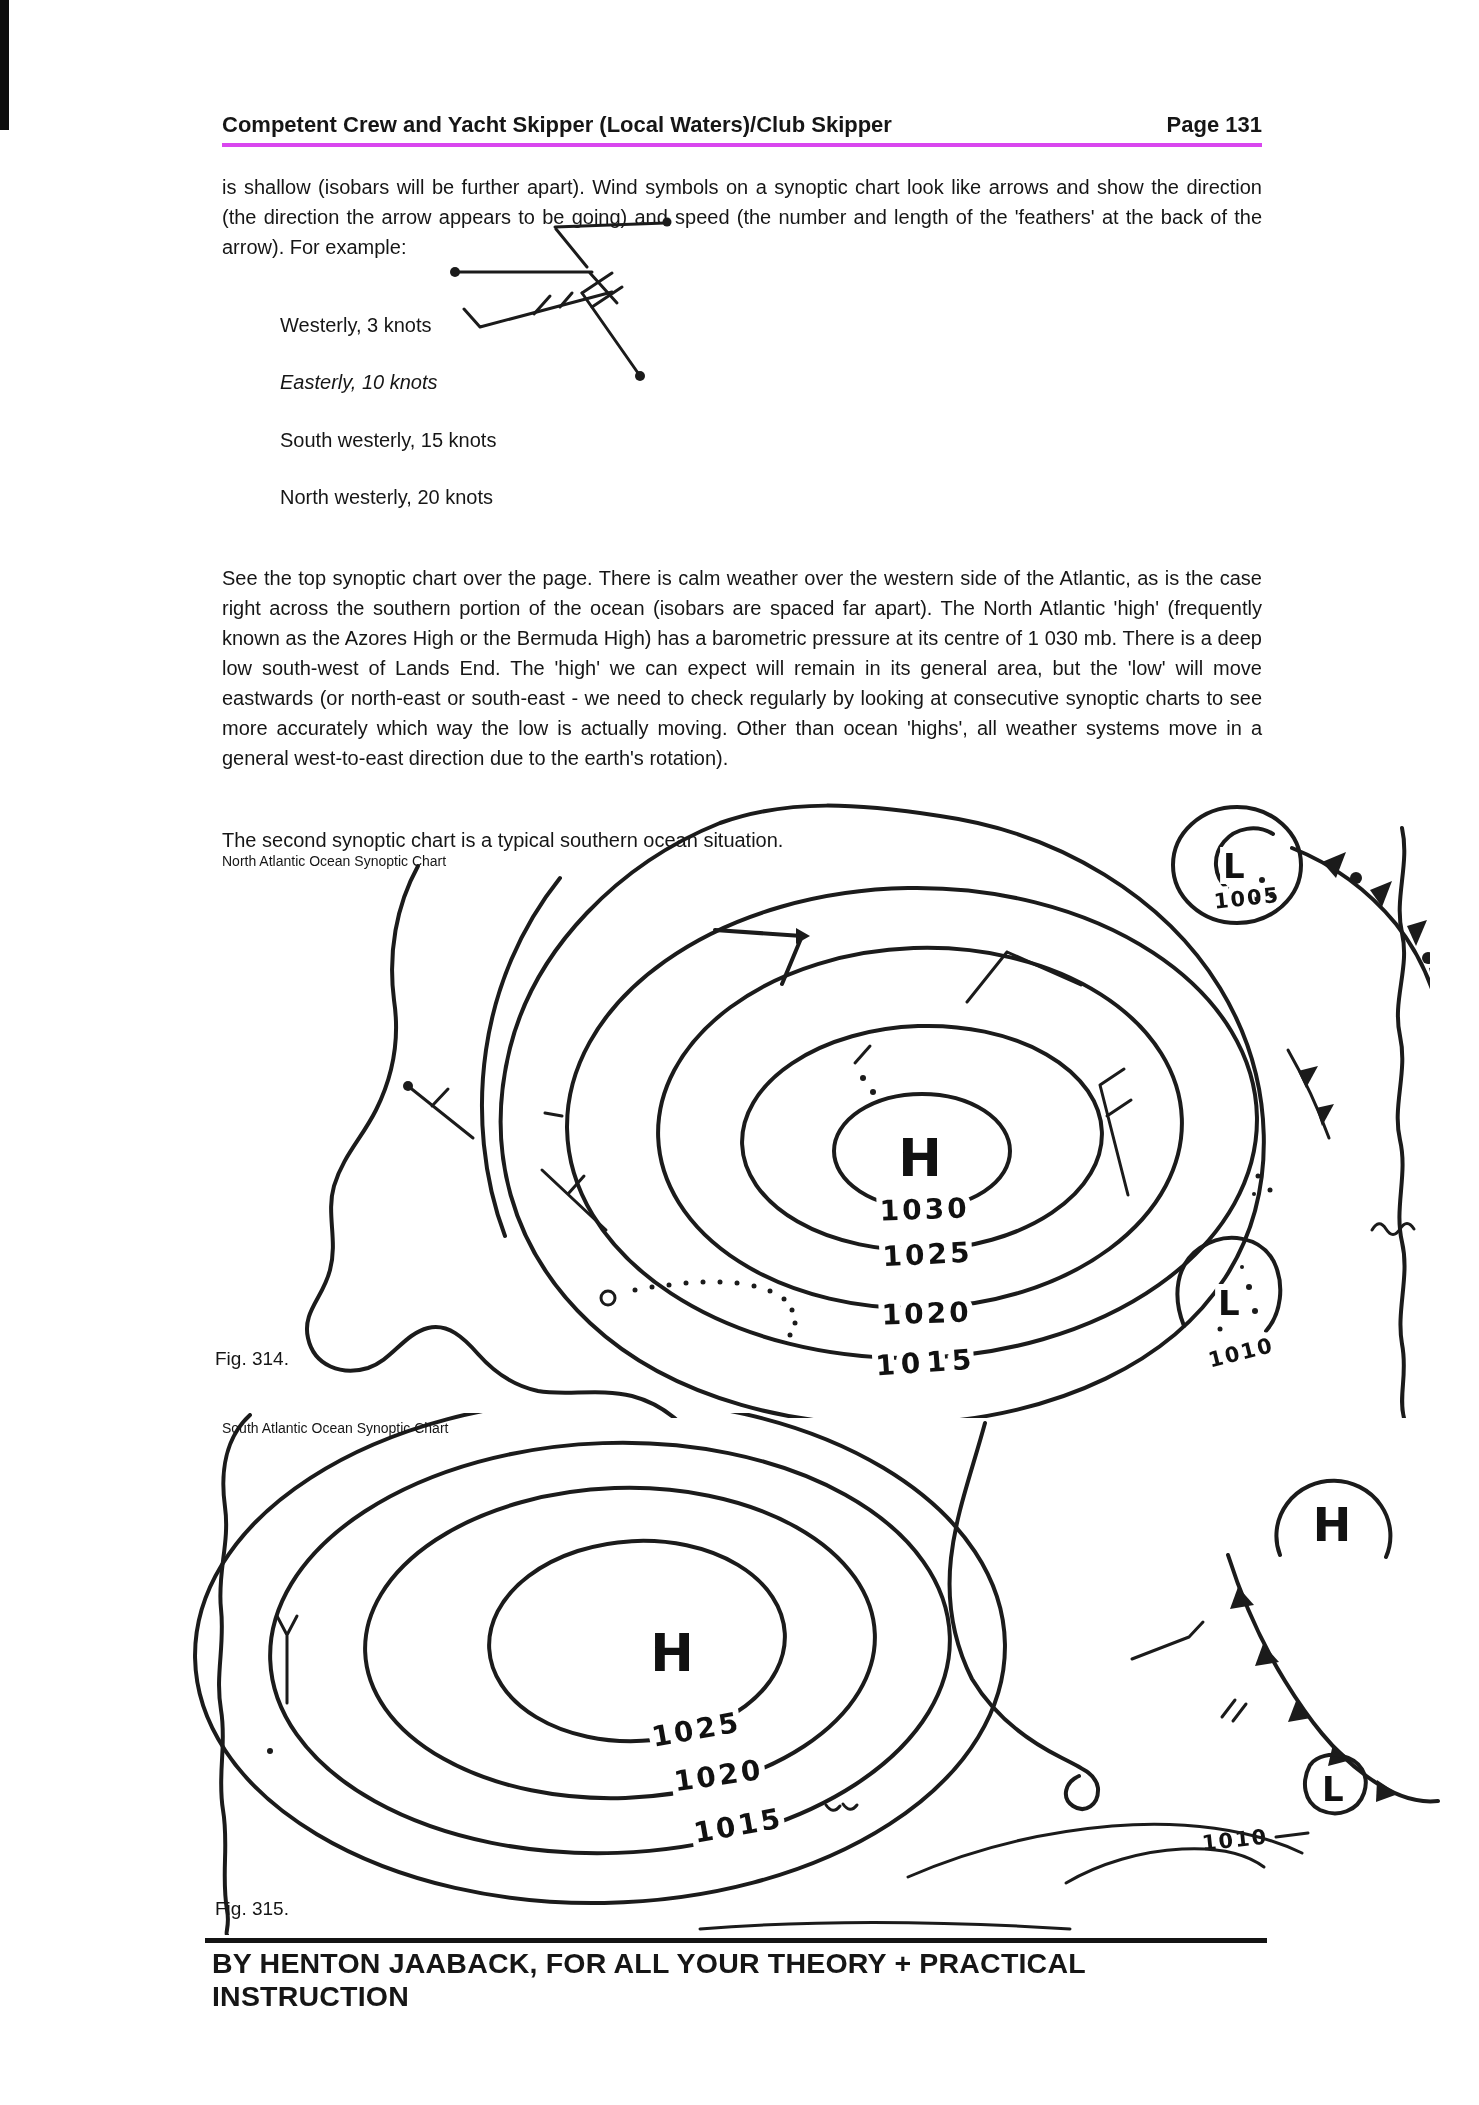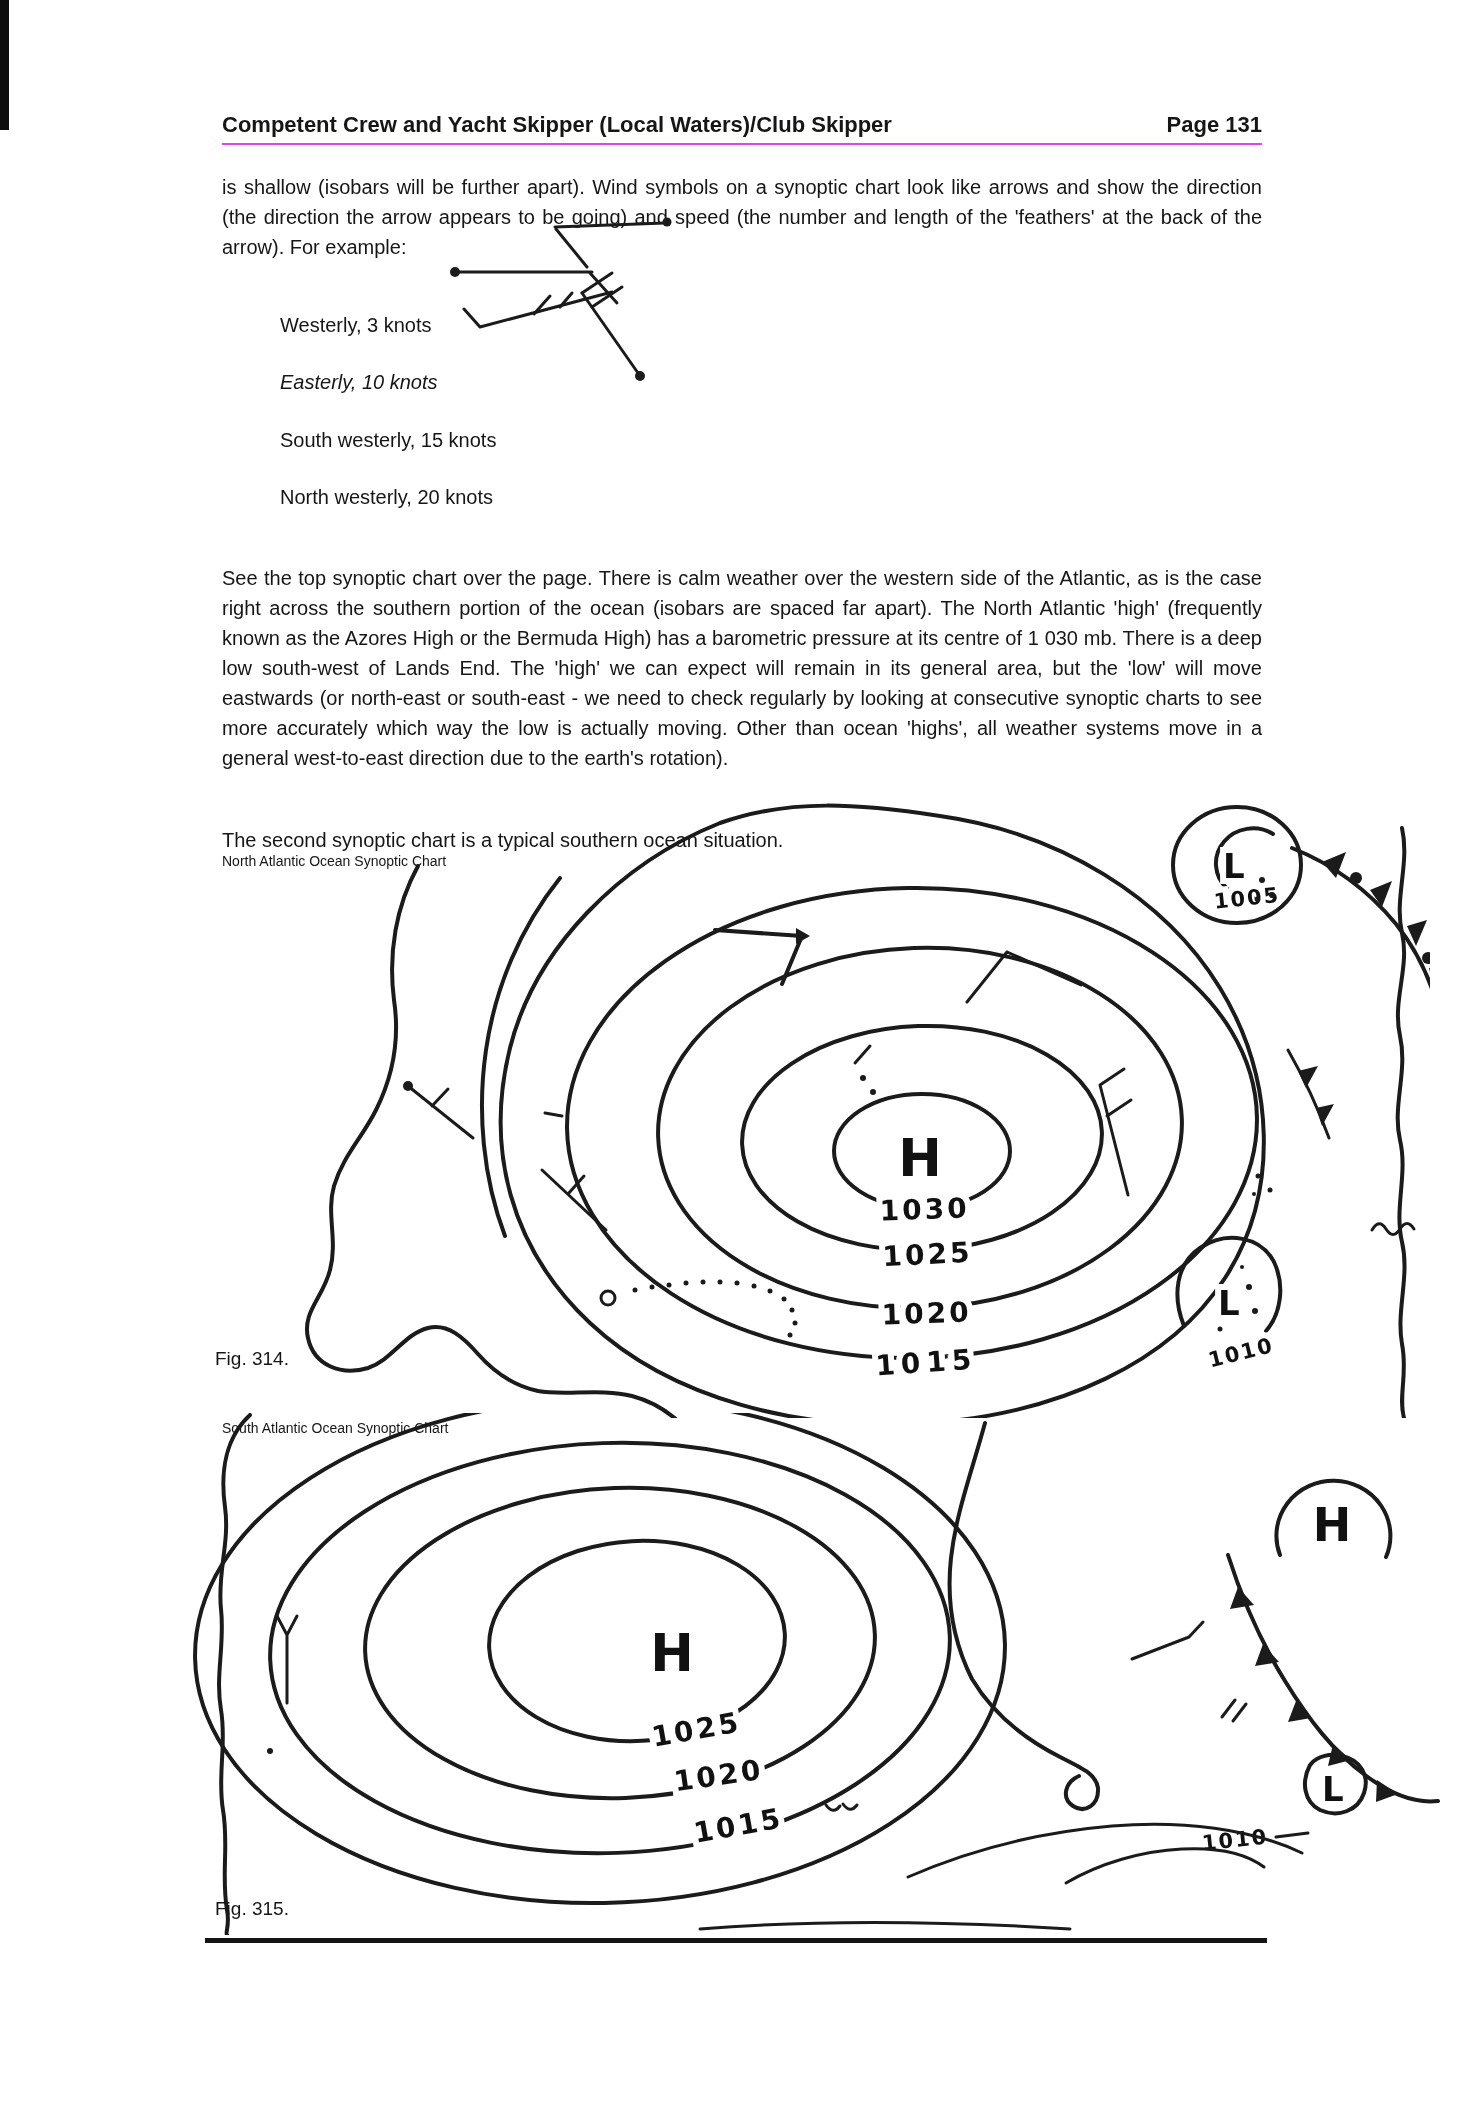--- a/index.html
+++ b/index.html
@@ -2,21 +2,21 @@
 <html><head>
 <meta charset="utf-8">
 <style>
   html,body{margin:0;padding:0;background:#ffffff;}
   .page{position:relative;width:1479px;height:2105px;background:#ffffff;overflow:hidden;
         font-family:"Liberation Sans",sans-serif;color:#161616;}
   .abs{position:absolute;}
   .z2{z-index:2;}
   .scan-bar{left:0;top:0;width:9px;height:130px;background:#0d0d0d;}
   .header{left:222px;top:112px;width:1040px;display:flex;justify-content:space-between;
-          border-bottom:2px solid #d946ef;padding-bottom:5px;font-weight:bold;font-size:22px;}
+          border-bottom:4px solid #d946ef;padding-bottom:5px;font-weight:bold;font-size:22px;}
   .body-text{font-size:20px;line-height:30px;text-align:justify;}
   .intro{left:222px;top:152px;width:1040px;}
   .mainp{left:222px;top:543px;width:1040px;}
   .plain{text-align:left;}
   .second-intro{left:222px;top:805px;width:900px;font-size:20px;}
   .wind-label{left:280px;font-size:20px;}
   .chart-title{font-weight:normal;font-size:14px;}
   .fig-caption{font-size:19px;}
   .footer-line{left:205px;top:1938px;width:1062px;height:5px;background:#141414;}
   .footer-text{left:212px;top:1947px;width:1060px;font-weight:bold;font-size:28.5px;letter-spacing:0.2px;}
@@ -221,14 +221,15 @@
       <text class="hand big" x="492" y="258" text-anchor="middle">H</text>
       <text class="hand num" x="518" y="326" text-anchor="middle" transform="rotate(-10 518 326)">1025</text>
       <text class="hand num" x="540" y="372" text-anchor="middle" transform="rotate(-8 540 372)">1020</text>
       <text class="hand num" x="560" y="422" text-anchor="middle" transform="rotate(-10 560 422)">1015</text>
     </g>
   </svg>
 
   <div class="abs fig-caption z2" style="left:215px;top:1898px;">Fig. 315.</div>
 
   <div class="abs footer-line"></div>
+  <div class="abs footer-text">BY HENTON JAABACK, FOR ALL YOUR THEORY + PRACTICAL INSTRUCTION</div>
 
 </div>
 
 </body></html>

